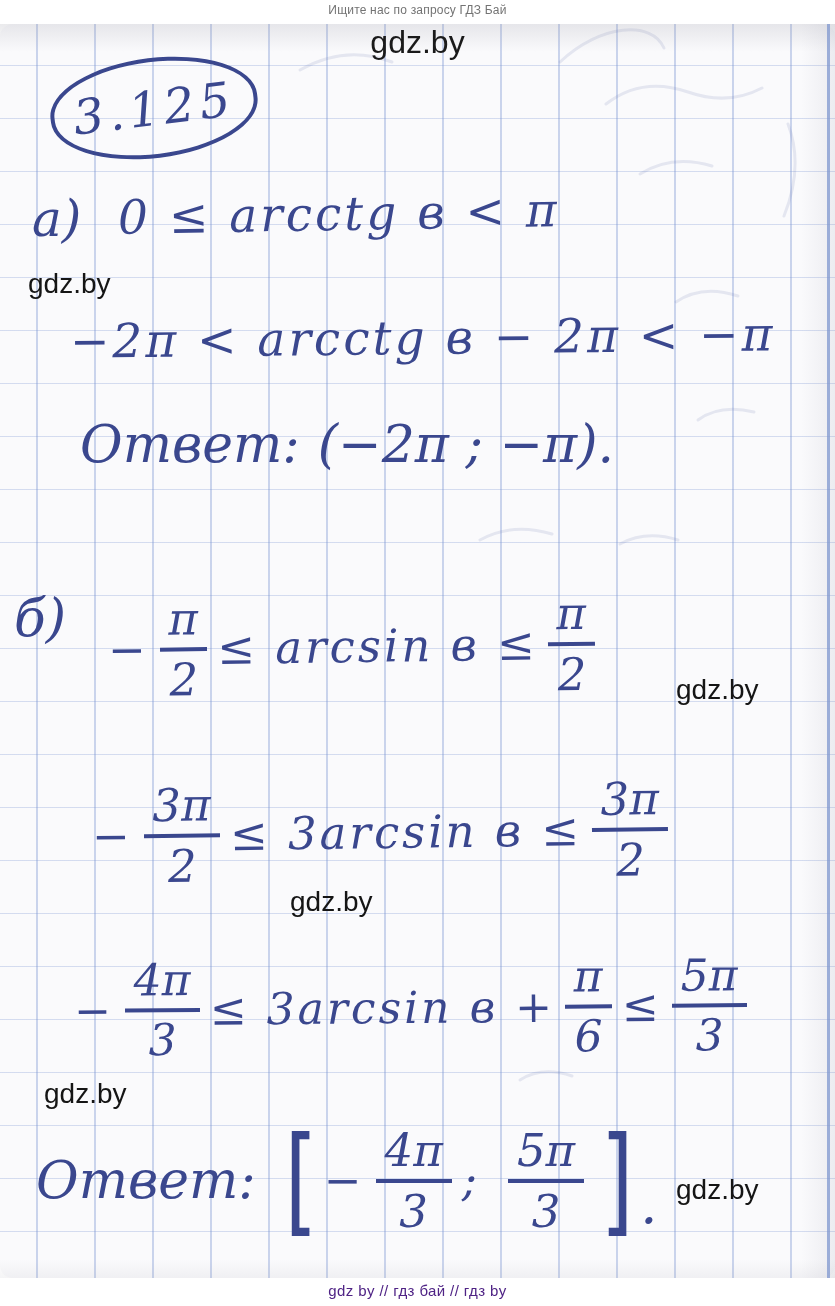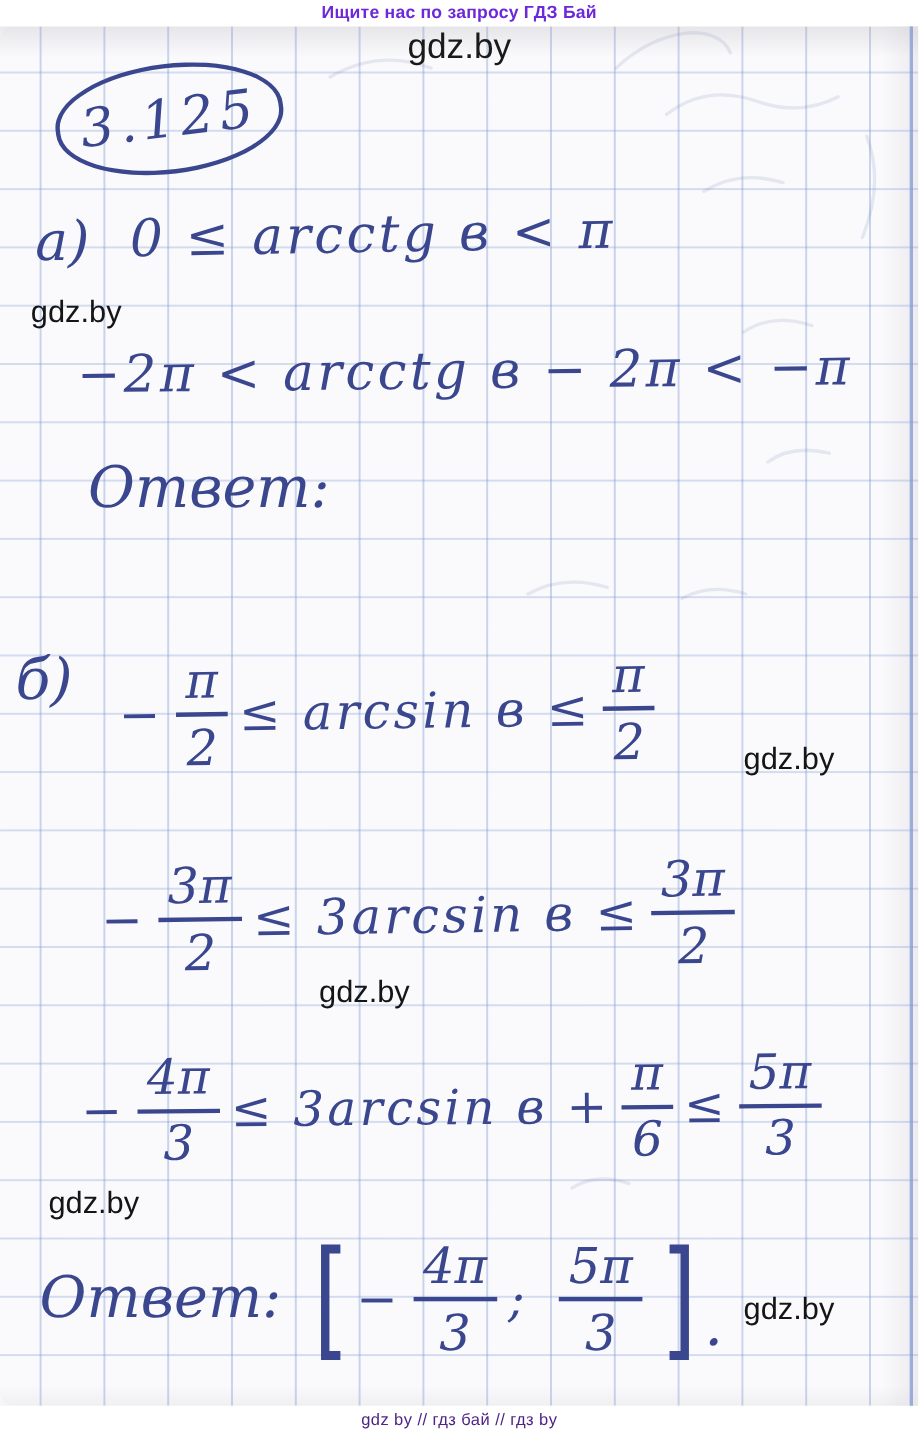--- a/index.html
+++ b/index.html
@@ -1,21 +1,21 @@
 <!DOCTYPE html>
 <html><head>
 <meta charset="utf-8">
 <style>
   html,body{margin:0;padding:0;background:#ffffff;}
   .page{position:relative;width:835px;height:1306px;background:#ffffff;overflow:hidden;
         font-family:"Liberation Sans",sans-serif;}
 
   
   .promo{position:absolute;top:3px;left:0;right:0;text-align:center;
-         font-size:16px;font-weight:bold;color:#6d28d9;letter-spacing:.2px;}
+         font-size:12px;font-weight:normal;color:#737373;letter-spacing:.2px;}
 
   
   .paper{position:absolute;left:0;top:24px;width:835px;height:1254px;
          background-color:#fafafc;
          background-image:
            linear-gradient(to right, rgba(122,148,210,.38) 1.5px, transparent 1.5px),
            linear-gradient(to bottom, rgba(122,148,210,.30) 1.5px, transparent 1.5px);
          background-size:58px 53px;background-position:-22px -12px;border-radius:13px;}
   .paper .shade{position:absolute;inset:0;pointer-events:none;
          background:
@@ -91,20 +91,21 @@
 
     <div class="hw" style="left:32px;top:168px;font-size:50px;">а)</div>
     <div class="hw" style="left:118px;top:164px;font-size:47px;letter-spacing:3px;transform:rotate(-1deg);">0 ≤ arcctg в &lt; π</div>
 
     <div class="wm" style="left:28px;top:244px;">gdz.by</div>
 
     <div class="hw" style="left:70px;top:288px;font-size:47px;letter-spacing:3px;transform:rotate(-0.6deg);">−2π &lt; arcctg в − 2π &lt; −π</div>
 
     <div class="hw hw-line" style="left:80px;top:392px;font-size:52px;">
       <span>Ответ:</span>
+      <span style="margin-left:18px;">(−2π ; −π).</span>
     </div>
 
     <div class="hw" style="left:14px;top:566px;font-size:52px;">б)</div>
 
     <div class="hw hw-line" style="left:108px;top:570px;font-size:45px;transform:rotate(-0.8deg);">
       <span class="sign">−</span>
       <span class="frac">
         <span class="num">π</span>
         <span class="den">2</span>
       </span>

